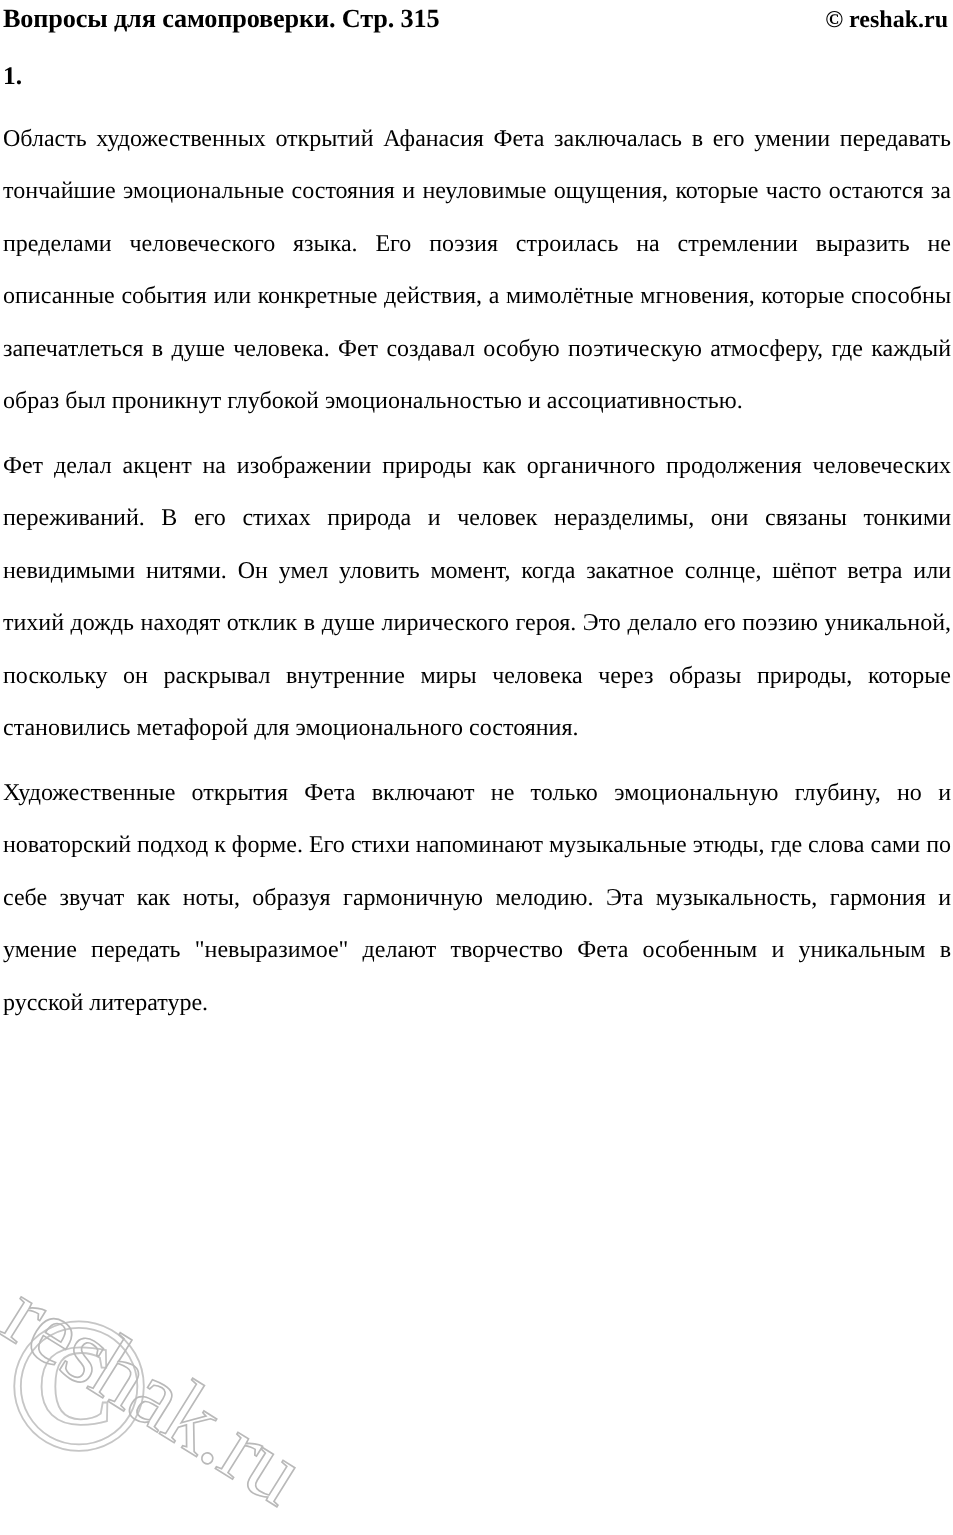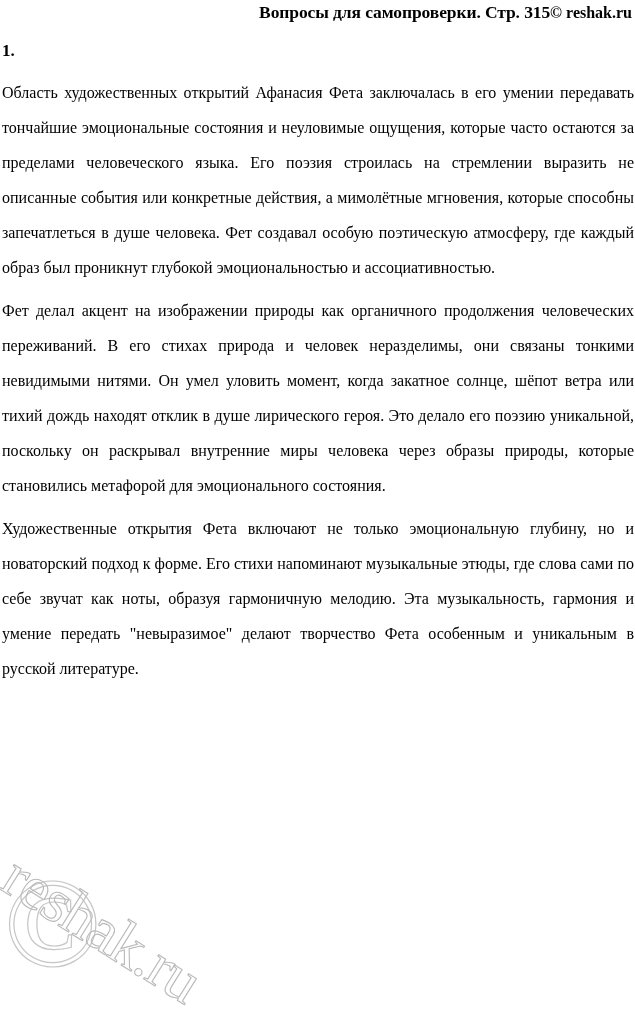--- a/index.html
+++ b/index.html
@@ -23,21 +23,21 @@
     height: 1023px;
     box-sizing: border-box;
     padding: 0 1px 0 2px;
     z-index: 2;
   }
 
   
   .header-row {
     display: flex;
     align-items: baseline;
-    justify-content: flex-end;
+    justify-content: space-between;
     height: 26px;
     padding-top: 1px;
   }
   .header-title {
     font-size: 17.5px;
     font-weight: bold;
     letter-spacing: -0.1px;
     white-space: nowrap;
     line-height: 22px;
   }

